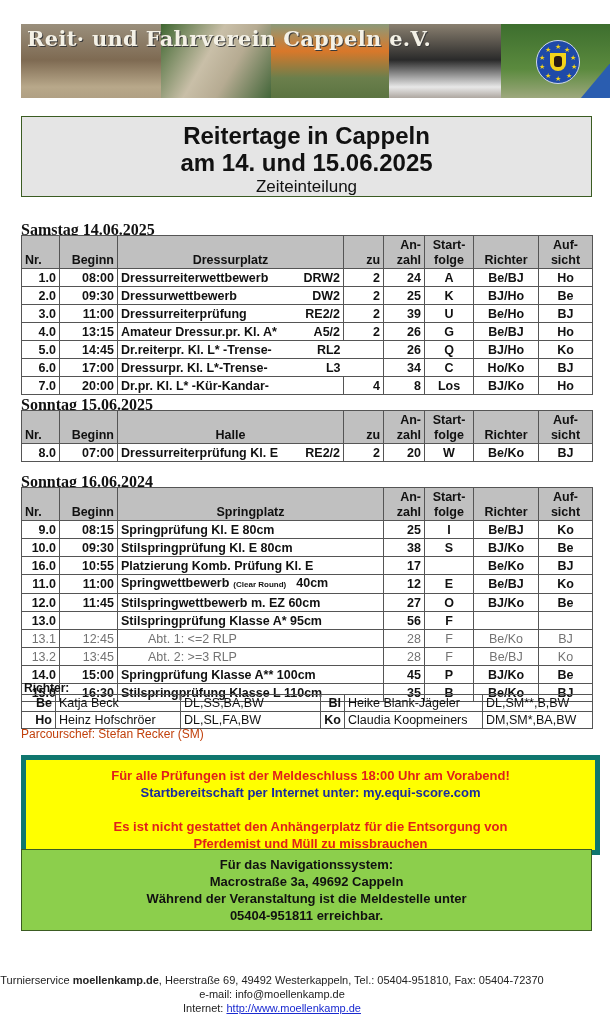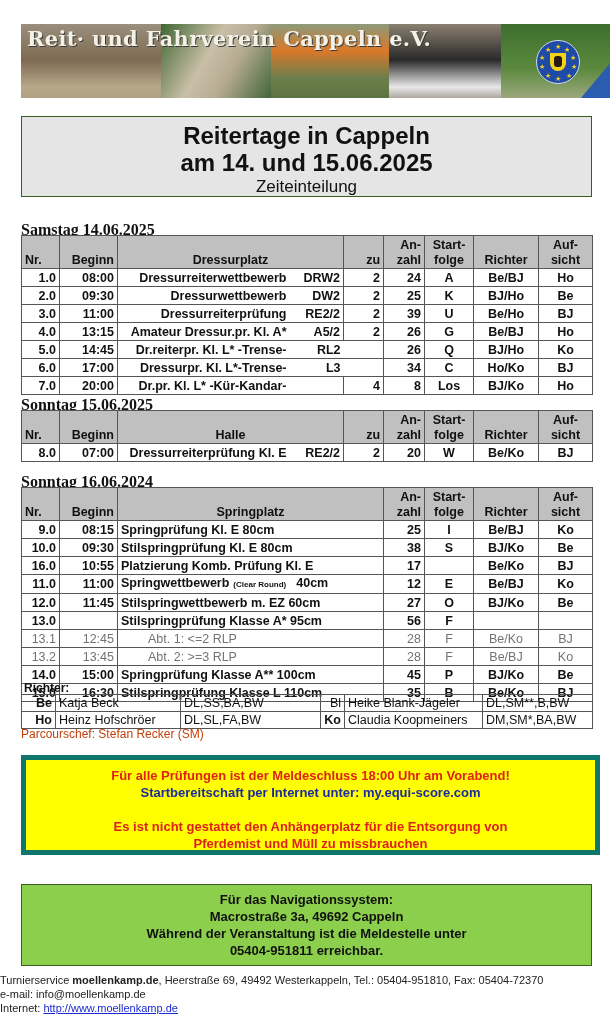--- a/index.html
+++ b/index.html
@@ -19,34 +19,34 @@
   .titlebox .l1{font-size:24px;font-weight:bold;margin-top:5px;line-height:27px;}
   .titlebox .l2{font-size:24px;font-weight:bold;line-height:28px;}
   .titlebox .l3{font-size:17px;line-height:20px;}
 
   .daylabel{position:absolute;left:21px;font-size:16px;font-weight:bold;font-family:Liberation Serif, serif;}
   table.sched{position:absolute;left:21px;border-collapse:collapse;font-size:12.5px;table-layout:fixed;}
   table.sched td,table.sched th{border:1px solid #555;padding:0 3px;height:17px;line-height:16px;white-space:nowrap;overflow:hidden;}
   table.sched th{background:#c0c0c0;font-weight:bold;vertical-align:bottom;line-height:15px;height:32px;}
   table.sched td{font-weight:bold;}
   .r{text-align:right;} .c{text-align:center;} .l{text-align:left;}
-  .nb-r{border-right:none !important;text-align:right;} .nb-l{border-left:none !important;}
+  .nb-r{border-right:none !important;} .nb-l{border-left:none !important;}
   .plain td{font-weight:normal !important;color:#737373;}
   .small{font-size:8px;font-weight:bold;}
   .indent{padding-left:30px !important;}
 
   .judges-label{position:absolute;left:24px;top:681px;font-size:12px;font-weight:bold;}
   table.judges{position:absolute;left:21px;top:694px;border-collapse:collapse;font-size:12.5px;table-layout:fixed;}
   table.judges td{border:1px solid #555;padding:0 3px;height:16px;line-height:15px;white-space:nowrap;}
   .parcours{position:absolute;left:21px;top:727px;font-size:12px;color:#c2410c;}
 
   .notice{position:absolute;left:21px;top:755px;width:569px;height:90px;background:#ffff00;border:5px solid #0f766e;text-align:center;font-weight:bold;font-size:13px;line-height:17px;}
   .red{color:#e0201b;} .blue{color:#1a2aa0;}
-  .navbox{position:absolute;left:21px;top:884px;width:569px;height:80px;background:#8ccf4c;border:1px solid #3b5c22;text-align:center;font-weight:bold;font-size:13px;line-height:17px;color:#111;}
-  .footer{position:absolute;left:0;top:973px;width:544px;font-size:11px;line-height:14px;color:#222;}
+  .navbox{position:absolute;left:21px;top:849px;width:569px;height:80px;background:#8ccf4c;border:1px solid #3b5c22;text-align:center;font-weight:bold;font-size:13px;line-height:17px;color:#111;}
+  .footer{position:absolute;left:0;top:973px;width:544px;text-align:center;font-size:11px;line-height:14px;color:#222;}
   .footer a{color:#1a2ad0;text-decoration:underline;}
 </style>
 </head>
 <body>
 
 <div class="banner">
   <div class="ph" style="left:0;width:140px;background:linear-gradient(180deg,#9a8f7c 0%,#7e6a52 40%,#b8a88a 70%,#a59479 100%);"></div>
   <div class="ph" style="left:140px;width:110px;background:linear-gradient(120deg,#3f6630 0%,#c9bfa8 40%,#b6ab92 60%,#2f5a2a 100%);"></div>
   <div class="ph" style="left:250px;width:118px;background:linear-gradient(180deg,#8c9a7a 0%,#d9782a 30%,#6b7f4c 60%,#4f6b38 100%);"></div>
   <div class="ph" style="left:368px;width:112px;background:linear-gradient(180deg,#8a8070 0%,#2a2a2a 40%,#e8e8e8 70%,#5a4a3a 100%);"></div>
@@ -346,21 +346,21 @@
       <col style="width:140px">
       <col style="width:24px">
       <col style="width:138px">
       <col style="width:110px">
     </colgroup>
   <tbody id="jbody">
       <tr>
         <td class="r" style="font-weight: bold;">Be</td>
         <td class="l">Katja Beck</td>
         <td class="l">DL,SS,BA,BW</td>
-        <td class="r" style="font-weight: normal;">Bl</td>
+        <td class="r" style="font-weight: bold;">Bl</td>
         <td class="l">Heike Blank-Jägeler</td>
         <td class="l">DL,SM**,B,BW</td>
       </tr>
       <tr>
         <td class="r" style="font-weight: bold;">Ho</td>
         <td class="l">Heinz Hofschröer</td>
         <td class="l">DL,SL,FA,BW</td>
         <td class="r" style="font-weight: bold;">Ko</td>
         <td class="l">Claudia Koopmeiners</td>
         <td class="l">DM,SM*,BA,BW</td>

